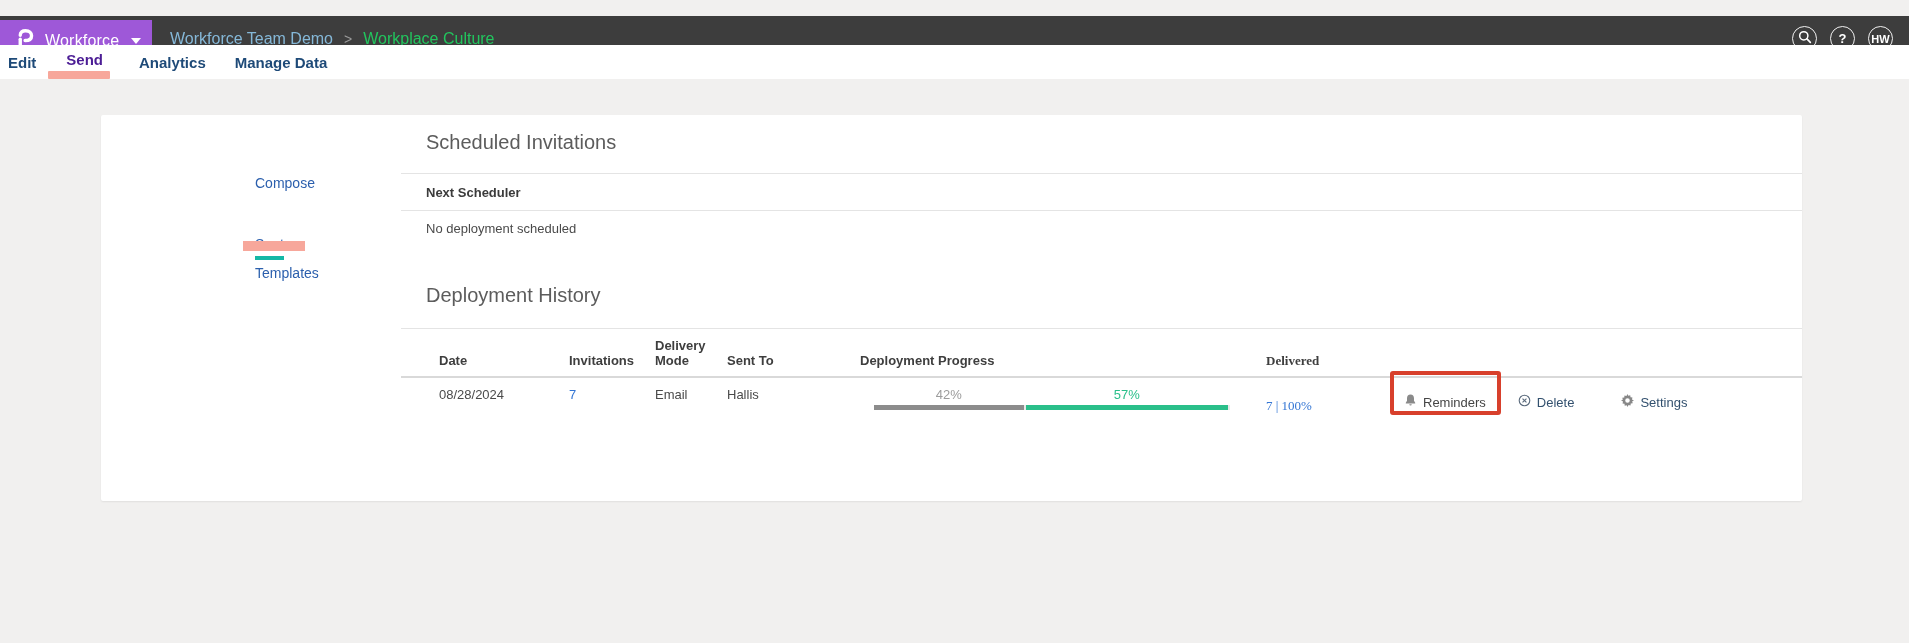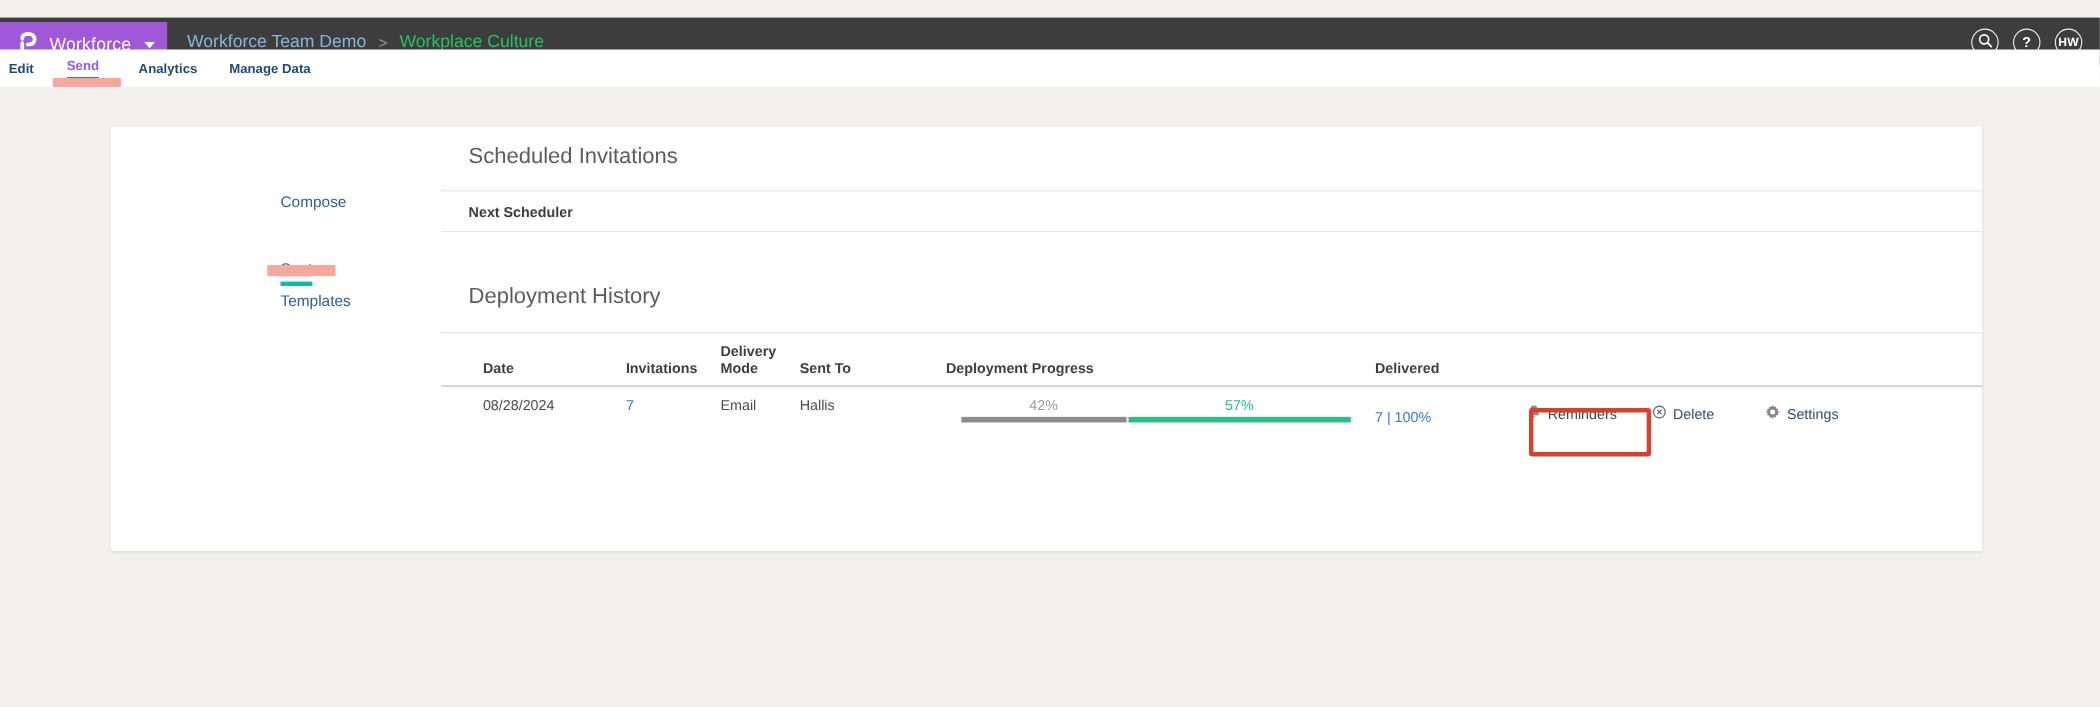--- a/index.html
+++ b/index.html
@@ -20,23 +20,23 @@
   .crumb-current { color:#22c55e; }
   .top-icons { position:absolute; right:16px; top:10px; display:flex; gap:13px; }
   .circle-btn { width:25px; height:25px; border:1.5px solid rgba(255,255,255,.92); border-radius:50%;
                 display:flex; align-items:center; justify-content:center; color:#fff; cursor:pointer;
                 font-size:13px; font-weight:bold; }
   .avatar { font-size:11px; letter-spacing:.2px; }
 
   
   .tabs { position:absolute; left:0; top:45px; width:1909px; height:34px; background:#ffffff;
           display:flex; align-items:center; padding-left:8px; }
-  .tab { font-size:12px; font-weight:600; color:#1e4a78; text-decoration:none; cursor:pointer; }
+  .tab { font-size:15px; font-weight:600; color:#1e4a78; text-decoration:none; cursor:pointer; }
   .tab-edit { margin-right:30px; }
-  .tab-send { margin-right:36px; color:#8b5cf6; border-bottom:2px solid #2e7fa6; padding-bottom:3px; }
+  .tab-send { margin-right:36px; color:#4c1d95; border-bottom:2px solid #2e7fa6; padding-bottom:3px; }
   .tab-analytics { margin-right:29px; }
   .ann-bar { position:absolute; background:#f7a79b; border-radius:1px; }
   .ann-send { left:48px; top:71px; width:62px; height:8px; }
 
   
   .card { position:absolute; left:101px; top:115px; width:1701px; height:386px; background:#ffffff;
           border-radius:2px; box-shadow:0 1px 2px rgba(0,0,0,.07); }
 
   
   .side-link { position:absolute; left:154px; font-size:14px; color:#2b5fad; text-decoration:none; cursor:pointer; }
@@ -61,21 +61,21 @@
   
   .thead { display:flex; align-items:flex-end; padding-top:9px; font-size:13px; font-weight:bold;
            color:#3e3e3e; line-height:15px; }
   .trow { position:relative; display:flex; align-items:flex-start; margin-top:9px; font-size:13px;
           color:#4a4a4a; line-height:16px; }
   .c-date { margin-left:38px; width:130px; }
   .c-inv { width:61px; text-align:left; }
   .c-mode { margin-left:25px; width:64px; }
   .c-sent { margin-left:8px; width:120px; }
   .c-prog { margin-left:13px; width:390px; }
-  .c-del { width:120px; }
+  .c-del { margin-left:16px; width:120px;font-family:Liberation Serif, serif; }
   .c-act { margin-left:4px; display:flex; align-items:center; padding-top:6px; }
   .link-blue { color:#3476d4; text-decoration:none; cursor:pointer; }
   .delivered-val { padding-top:11px; }
 
   .prog-inner { margin-left:14px; width:356px; }
   .prog-labels { display:flex; font-size:13px; }
   .prog-labels .lab-gray { text-align:center; color:#9c9c9c; }
   .prog-labels .lab-green { flex:1; text-align:center; color:#2abf8a; }
   .prog-track { margin-top:2px; height:5px; background:#e9e9e9; display:flex; }
   .seg-gray { height:5px; background:#8c8c8c; }
@@ -145,20 +145,21 @@
     <a class="side-link side-compose">Compose</a>
     <a class="side-link side-sent">Sent</a>
     <div class="ann-sent"></div>
     <a class="side-link side-templates">Templates</a>
 
     <div class="main">
       <h2 class="sec-title t-scheduled">Scheduled Invitations</h2>
       <hr class="rule rule-1">
       <div class="next-label">Next Scheduler</div>
       <hr class="rule rule-2">
+      <div class="empty-msg">No deployment scheduled</div>
 
       <h2 class="sec-title t-history">Deployment History</h2>
       <hr class="rule rule-3">
 
       <div class="thead">
         <div class="c-date">Date</div>
         <div class="c-inv">Invitations</div>
         <div class="c-mode">Delivery Mode</div>
         <div class="c-sent">Sent To</div>
         <div class="c-prog">Deployment Progress</div>

